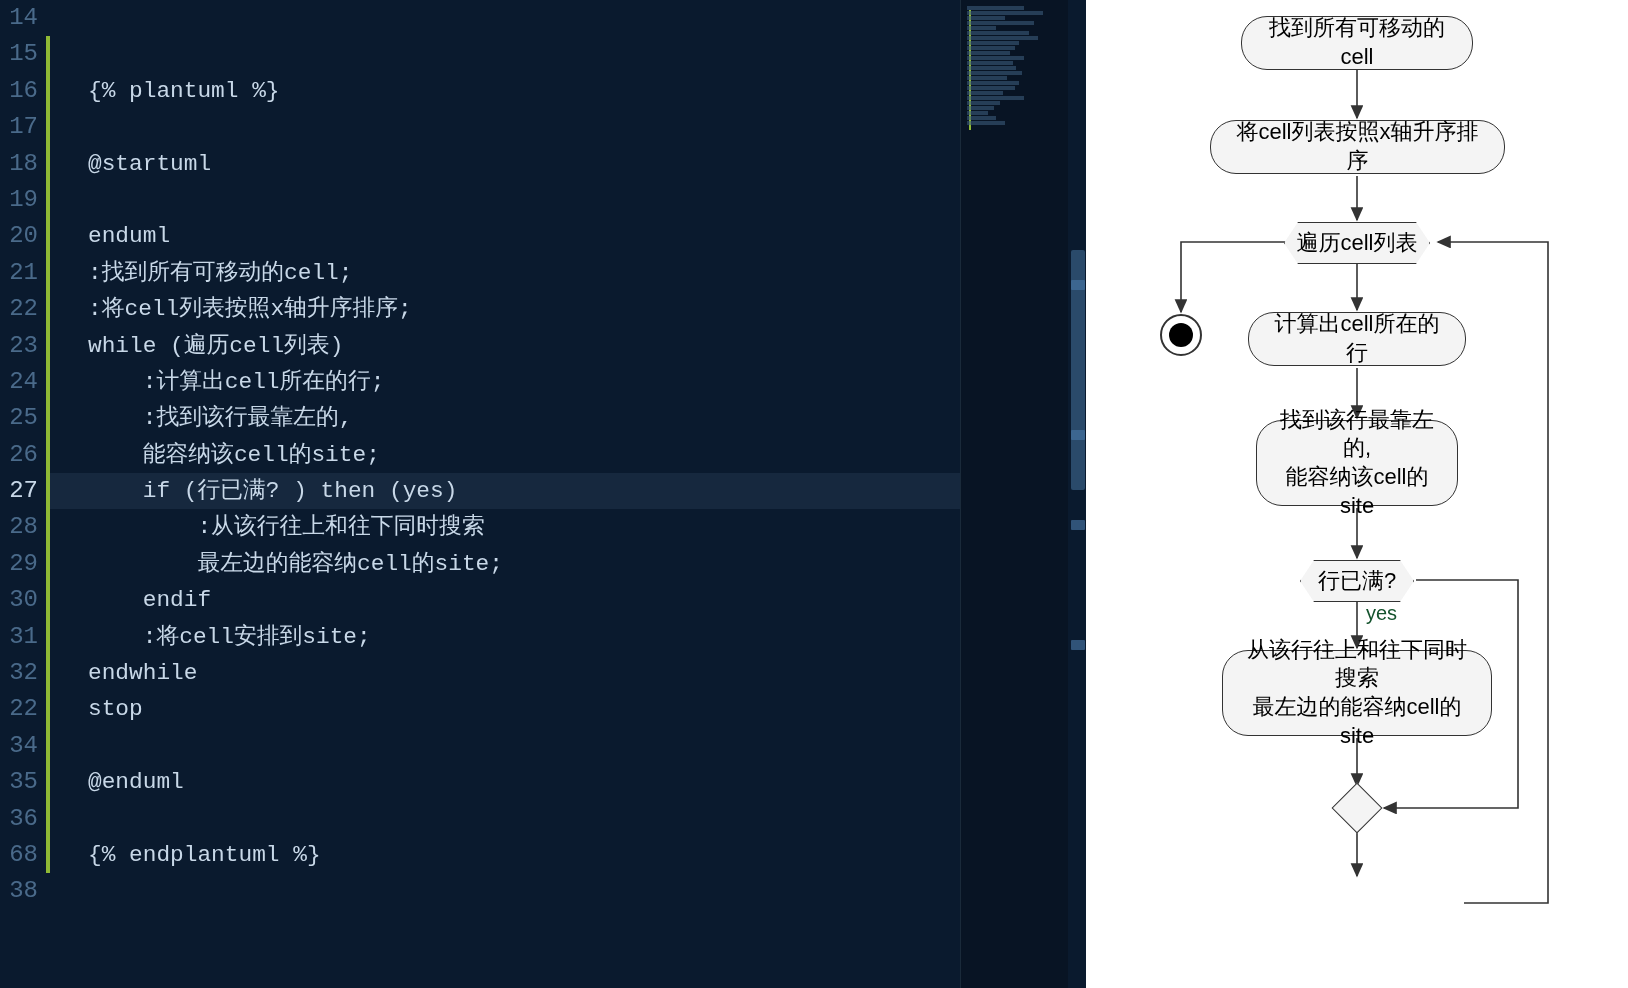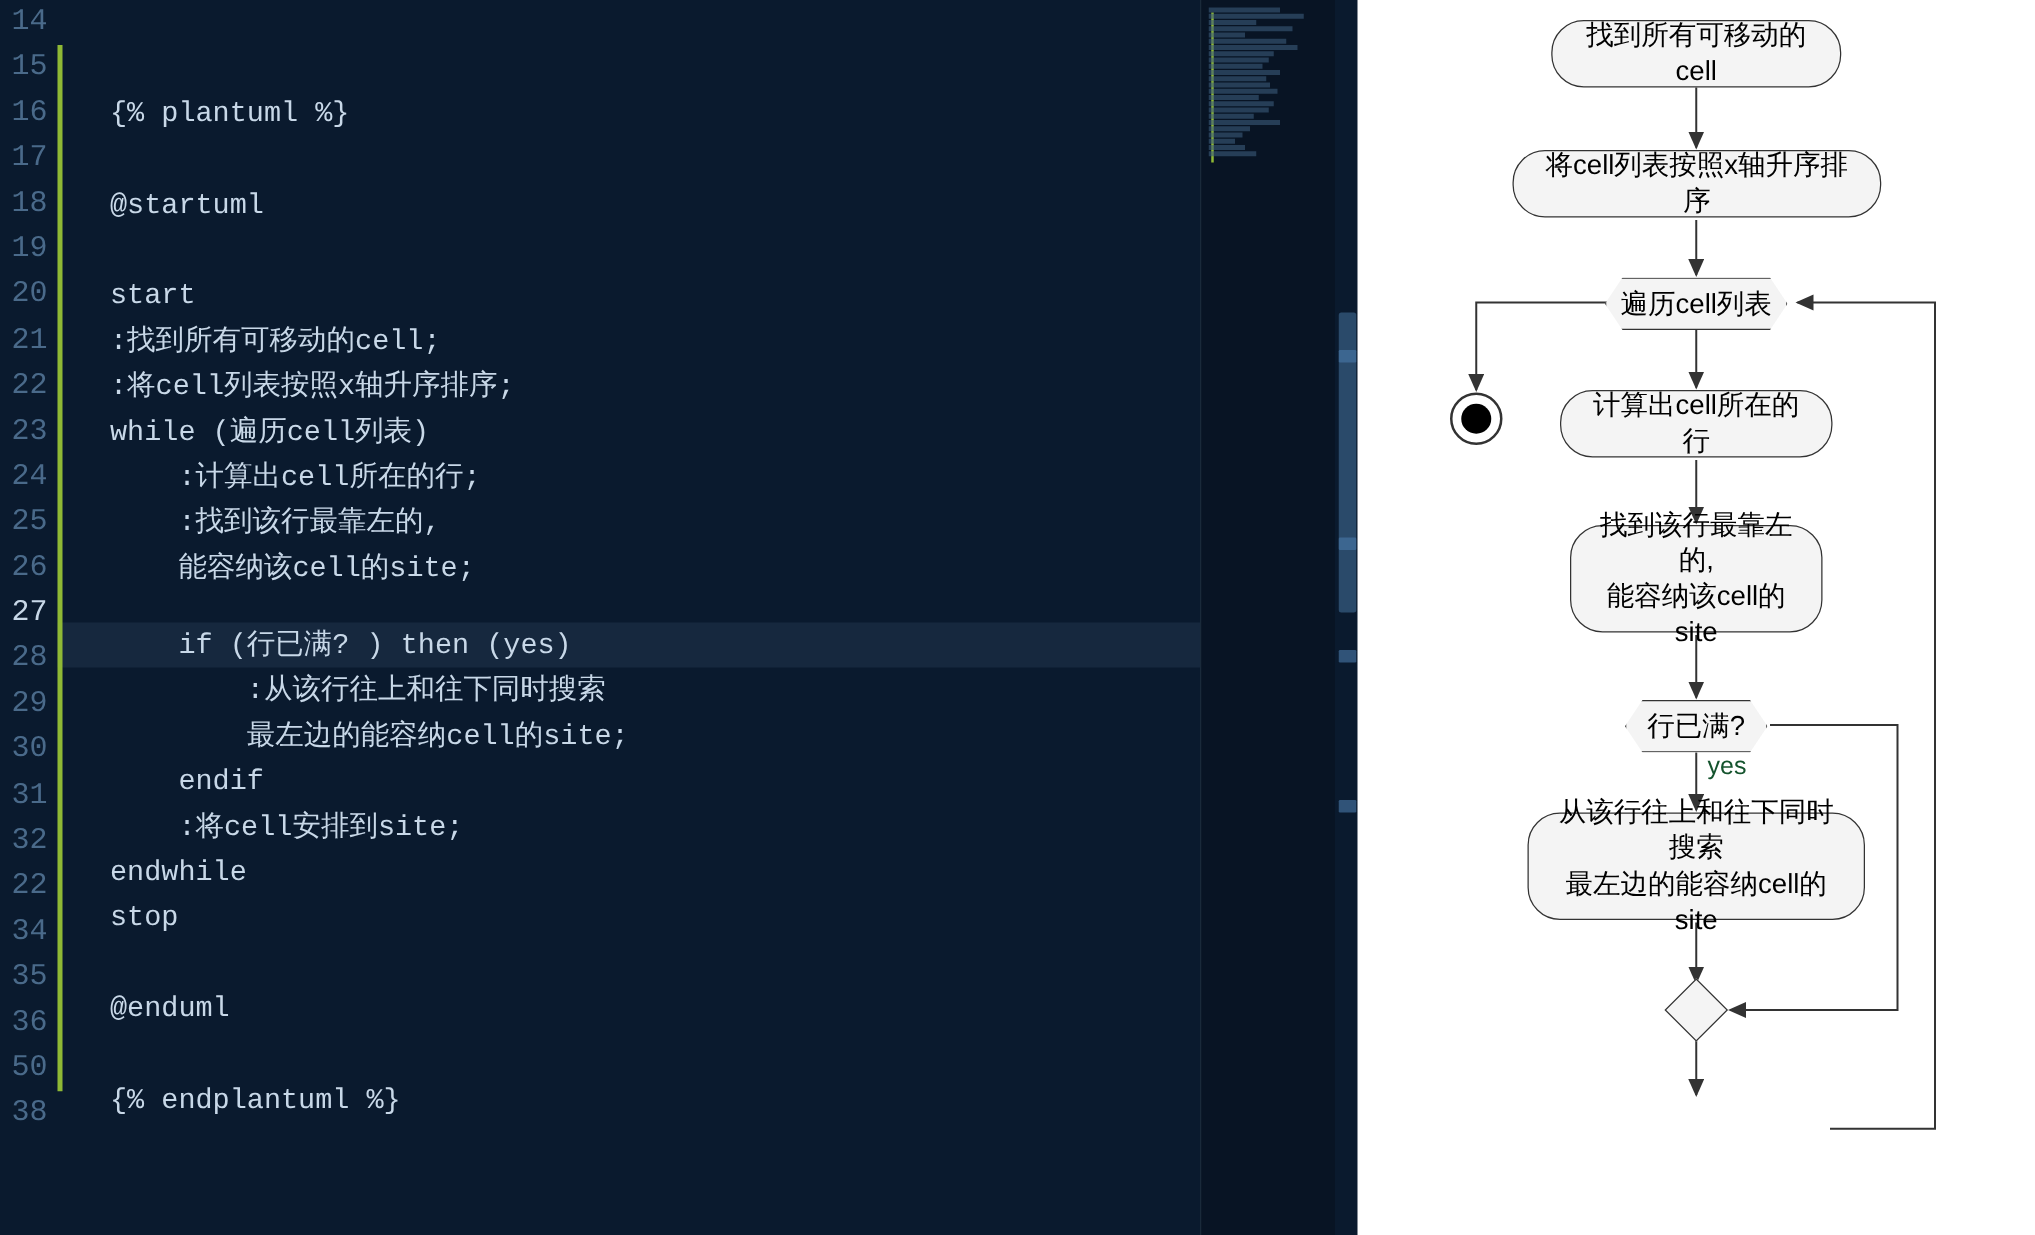--- a/index.html
+++ b/index.html
@@ -47,21 +47,21 @@
     height: calc(36.4px * 23);
   }
   .code-line {
     height: 36.4px;
     line-height: 36.4px;
     padding-left: 42px;
     font-size: 22.8px;
     color: #c8d8e8;
     white-space: pre;
   }
-  .code-line.active-line { background: rgba(70,100,130,0.2); margin-top: 25px; }
+  .code-line.active-line { background: rgba(70,100,130,0.2); }
 
   .minimap {
     position: absolute;
     right: 18px;
     top: 0;
     width: 108px;
     height: 988px;
     background: #081424;
     border-left: 1px solid #1a2a3a;
   }
@@ -211,33 +211,33 @@
       <div class="line-number active">27</div>
       <div class="line-number">28</div>
       <div class="line-number">29</div>
       <div class="line-number">30</div>
       <div class="line-number">31</div>
       <div class="line-number">32</div>
       <div class="line-number">22</div>
       <div class="line-number">34</div>
       <div class="line-number">35</div>
       <div class="line-number">36</div>
-      <div class="line-number">50</div>
+      <div class="line-number">68</div>
       <div class="line-number">38</div>
     </div>
   <div class="code-area">
     <div class="change-bar"></div>
     <div id="code-lines">
         <div class="code-line"></div>
         <div class="code-line"></div>
         <div class="code-line">{% plantuml %}</div>
         <div class="code-line"></div>
         <div class="code-line">@startuml</div>
         <div class="code-line"></div>
-        <div class="code-line">start</div>
+        <div class="code-line">enduml</div>
         <div class="code-line">:找到所有可移动的cell;</div>
         <div class="code-line">:将cell列表按照x轴升序排序;</div>
         <div class="code-line">while (遍历cell列表)</div>
         <div class="code-line">    :计算出cell所在的行;</div>
         <div class="code-line">    :找到该行最靠左的,</div>
         <div class="code-line">    能容纳该cell的site;</div>
         <div class="code-line active-line">    if (行已满? ) then (yes)</div>
         <div class="code-line">        :从该行往上和往下同时搜索</div>
         <div class="code-line">        最左边的能容纳cell的site;</div>
         <div class="code-line">    endif</div>

